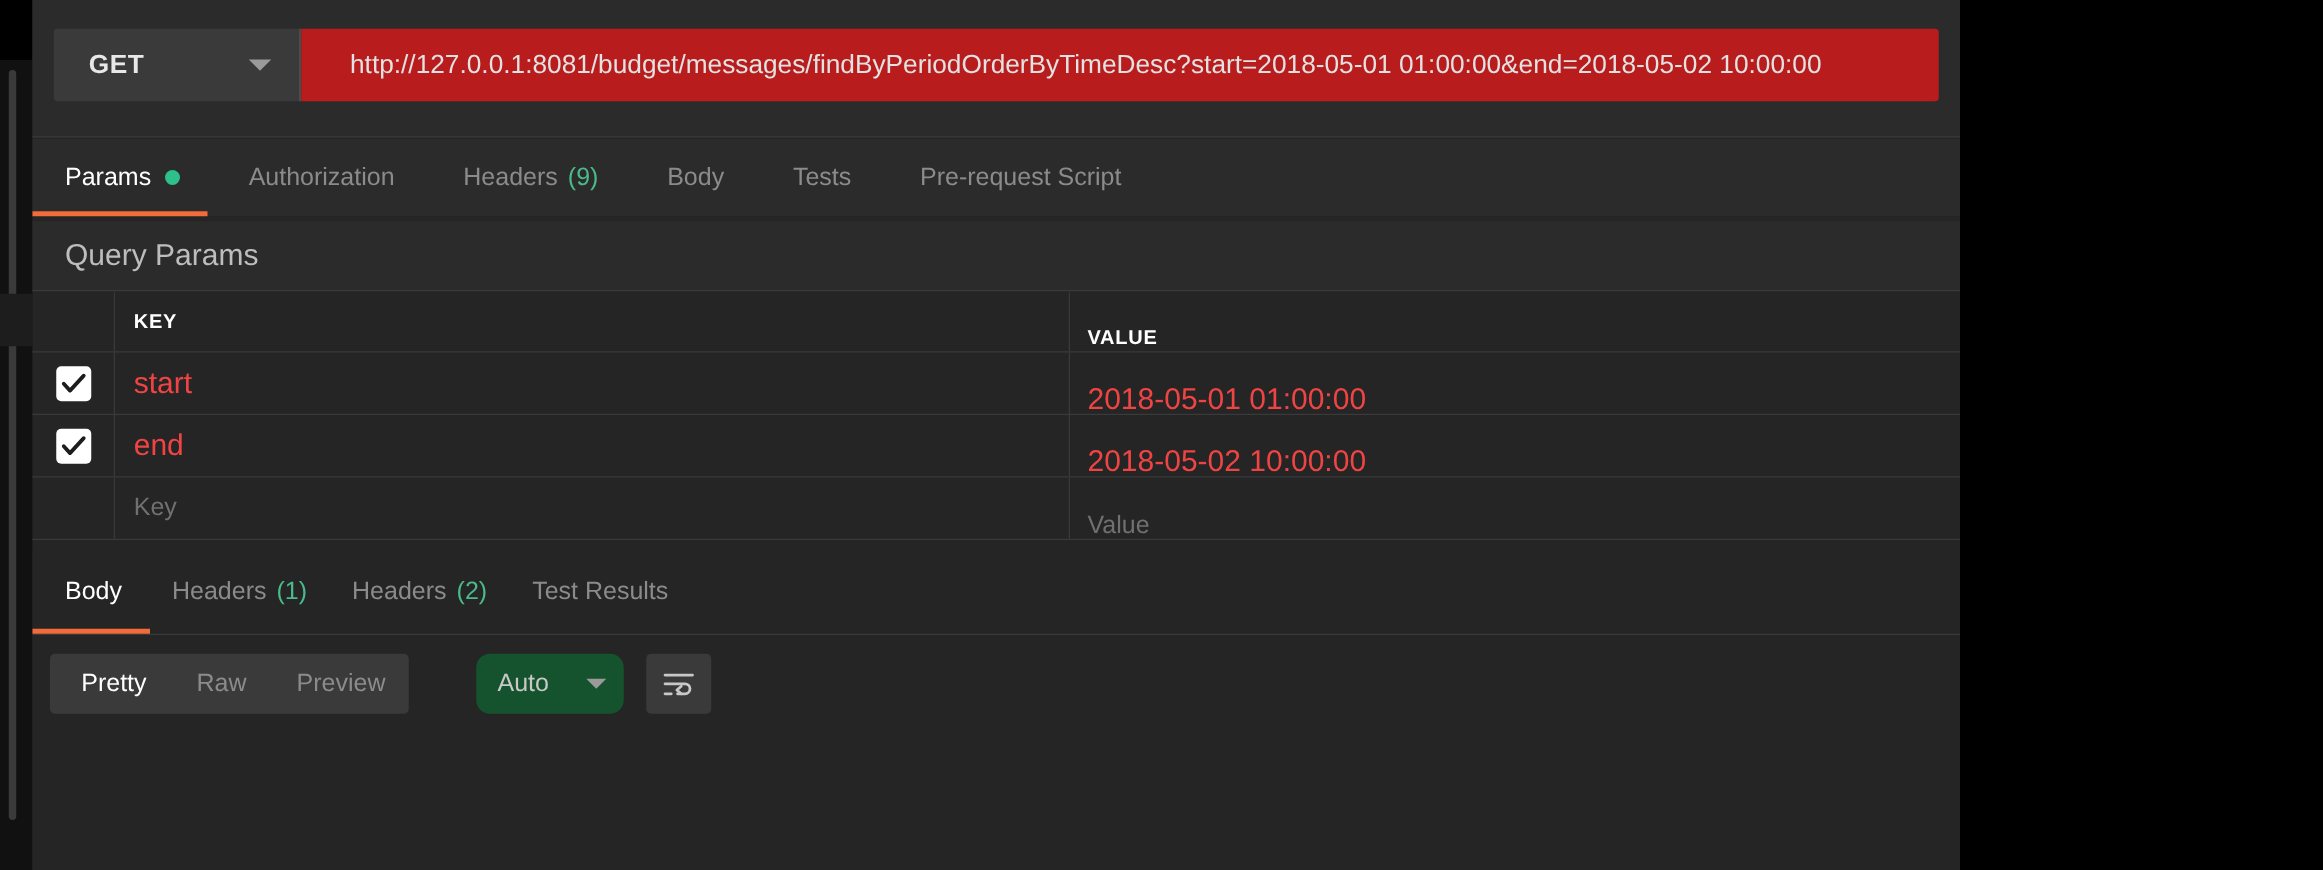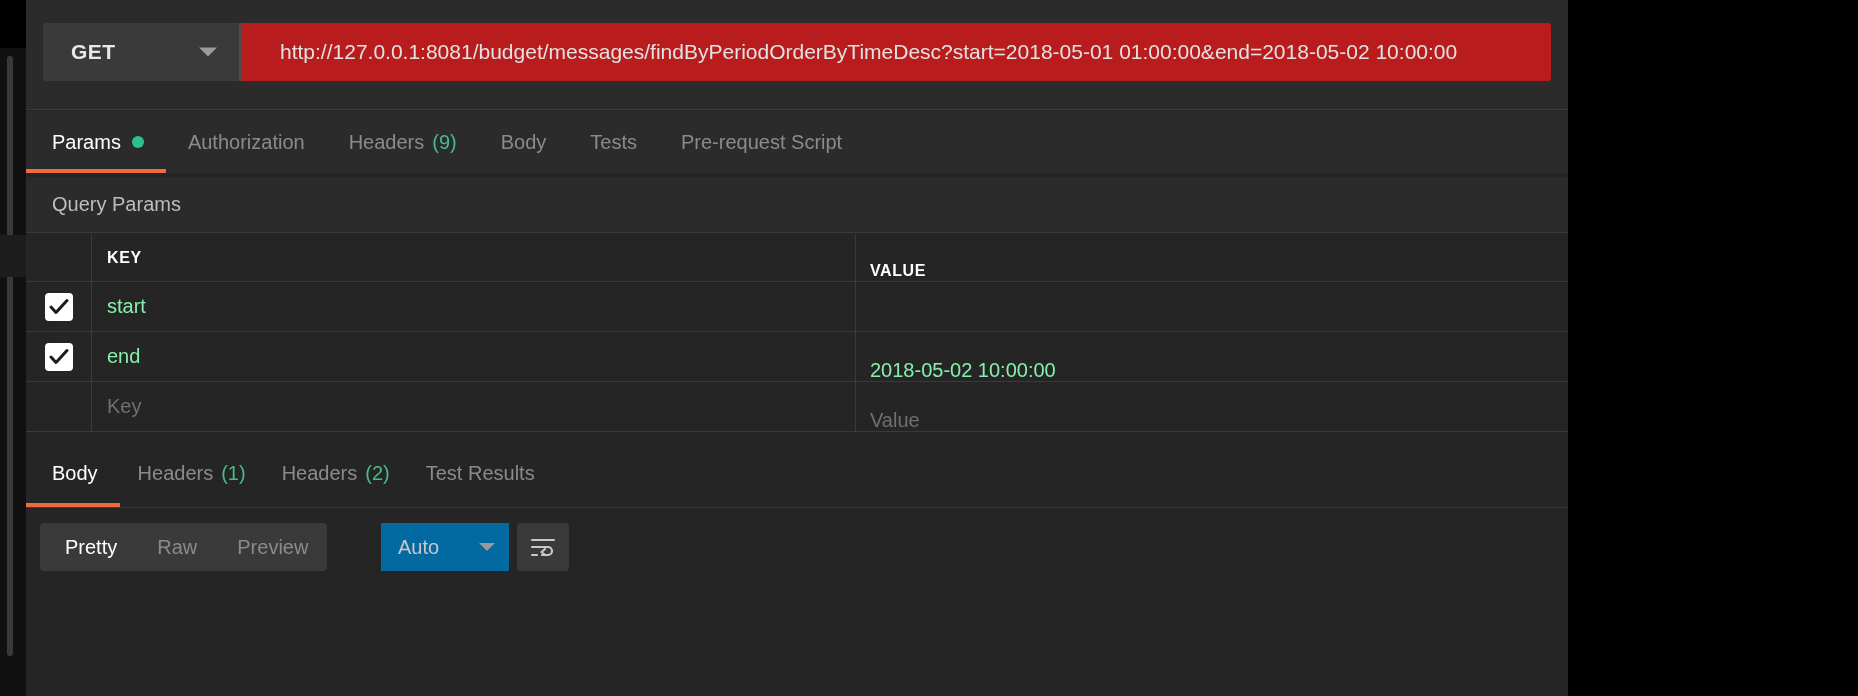--- a/index.html
+++ b/index.html
@@ -127,20 +127,21 @@
     left: 0; top: 111px;
     width: 1542px; height: 62px;
     background: #2b2b2b;
   }
   .tabrow {
     position: absolute;
     left: 0; bottom: 0;
     display: flex;
     align-items: center;
     height: 62px;
+    gap: 11px;
   }
   .tab {
     display: flex;
     align-items: center;
     height: 62px;
     padding: 0 22px;
     font-size: 20px;
     color: #8b8b8b;
     cursor: pointer;
     white-space: nowrap;
@@ -172,21 +173,21 @@
     left: 0; top: 177px;
     width: 1542px; height: 56px;
     background: #2b2b2b;
     border-bottom: 1px solid #3a3a3a;
     display: flex;
     align-items: center;
   }
   .qp-title {
     margin-left: 26px;
     color: #bdbdbd;
-    font-size: 20px;
+    font-size: 24px;
   }
 
   
   .ptable {
     position: absolute;
     left: 0; top: 234px;
     width: 1542px;
     border-radius: 12px;
   }
   .prow {
@@ -220,22 +221,22 @@
     overflow: hidden;
     margin-top: 27px;
   }
   .hdr-text {
     color: #ffffff;
     font-size: 16px;
     font-weight: bold;
     letter-spacing: .6px;
   }
   .cell-text {
-    color: #86efac;
-    font-size: 20px;
+    color: #ef4444;
+    font-size: 24px;
   }
   .cell-placeholder {
     color: #707070;
     font-size: 20px;
   }
   .checkbox {
     width: 28px; height: 28px;
     background: #ffffff;
     border-radius: 4px;
     position: relative;
@@ -299,23 +300,23 @@
     color: #8b8b8b;
     cursor: pointer;
   }
   .seg.active { color: #ffffff; }
   .seg:first-child { padding-left: 25px; }
   .seg:last-child { padding-right: 19px; }
 
   .auto-select {
     position: absolute;
     left: 355px; top: 14px;
-    width: 128px; height: 48px;
-    background: #0369a1;
-    border-radius: 0;
+    width: 118px; height: 48px;
+    background: #14532d;
+    border-radius: 11px;
     display: flex;
     align-items: center;
     cursor: pointer;
   }
   .auto-label {
     margin-left: 17px;
     color: #c8c8c8;
     font-size: 20px;
   }
   .auto-caret {
@@ -411,20 +412,23 @@
       <div class="prow">
         <div class="cell-check">
           <div class="checkbox">
             <svg width="20" height="18" viewBox="0 0 20 18">
               <path d="M2 9 L7 14.5 L18 2.5" stroke="#1d1d1d" stroke-width="3" fill="none" stroke-linecap="round" stroke-linejoin="round"></path>
             </svg>
           </div>
         </div>
         <div class="cell-key">
           <span class="cell-text">start</span>
+        </div>
+        <div class="cell-val">
+          <span class="cell-text">2018-05-01 01:00:00</span>
         </div>
       </div>
 
       <div class="prow">
         <div class="cell-check">
           <div class="checkbox">
             <svg width="20" height="18" viewBox="0 0 20 18">
               <path d="M2 9 L7 14.5 L18 2.5" stroke="#1d1d1d" stroke-width="3" fill="none" stroke-linecap="round" stroke-linejoin="round"></path>
             </svg>
           </div>

